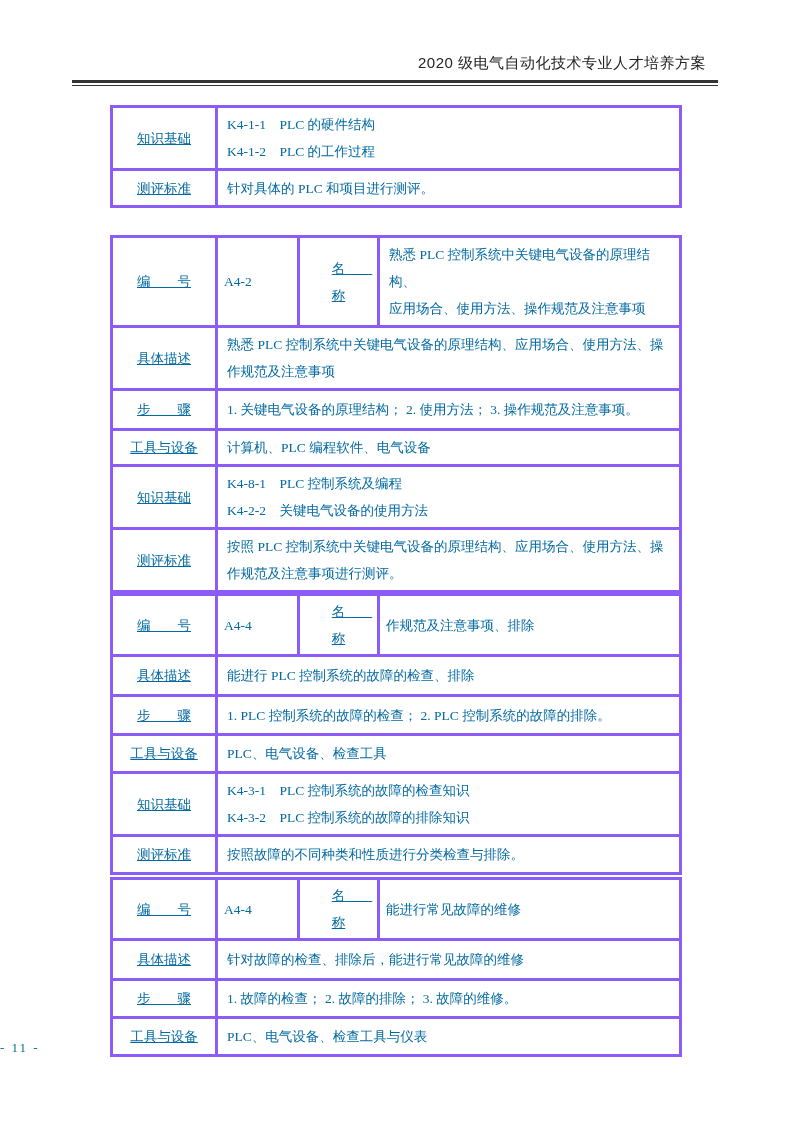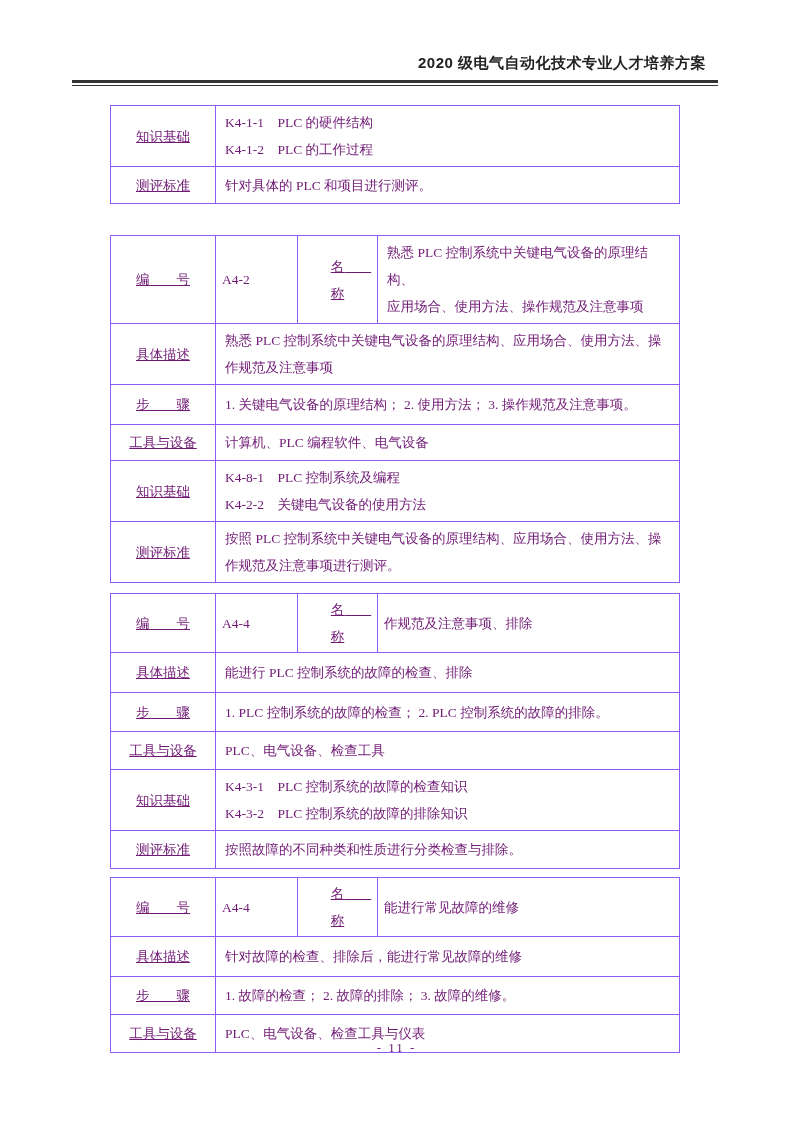--- a/index.html
+++ b/index.html
@@ -9,21 +9,21 @@
     width:793px; height:1122px;
     background:#ffffff;
     font-family:"Liberation Serif","DejaVu Serif",serif;
     color:#111111;
     overflow:hidden;
   }
   .header { position:absolute; left:72px; top:54px; width:646px; }
   .header-title {
     text-align:right;
     font-family:"Liberation Sans","DejaVu Sans",sans-serif;
-    font-weight:bold;
+    font-weight:normal;
     font-size:15px;
     letter-spacing:0.5px;
     color:#222222;
     padding-right:12px;
   }
   .header-rule { margin-top:7px; }
   .header-rule .rule-thick { height:2.5px; background:#333333; }
   .header-rule .rule-thin  { height:1.5px; background:#333333; margin-top:2px; }
 
   table.doc-table {
@@ -39,46 +39,45 @@
   .t2 { top:235px; }
   .t3 { top:593px; }
   .t4 { top:877px; }
 
   col.c1 { width:105px; }
   col.c2 { width:82px; }
   col.c3 { width:80px; }
   col.c4 { width:302px; }
 
   td {
-    border:1px solid #8b5cf6;
+    border:3px solid #8b5cf6;
     vertical-align:middle;
     line-height:27px;
-    color:#701a75;
+    color:#0369a1;
   }
   td.label   { text-align:center; padding:2px 16px; white-space:pre-line;text-decoration:underline; }
   td.center  { text-align:left; padding:2px 6px; white-space:pre-line; }
   td.content { text-align:left; padding:3px 10px 3px 9px; white-space:pre-line; }
 
   tr.h83 { height:83px; }
   tr.h58 { height:58px; }
   tr.h57 { height:57px; }
   tr.h55 { height:55px; }
   tr.h54 { height:54px; }
   tr.h40 { height:40px; }
   tr.h39 { height:39px; }
   tr.h38 { height:38px; }
   tr.h37 { height:37px; }
   tr.h36 { height:36px; }
 
   .footer {
     position:absolute;
     top:1040px; left:0; right:0;
-    text-align:center;
     font-size:13px;
-    color:#701a75;
+    color:#0f766e;
     letter-spacing:2px;
   }
 </style>
 </head>
 <body>
 
 <div class="page">
 
   <div class="header">
     <div class="header-title">2020 级电气自动化技术专业人才培养方案</div>

